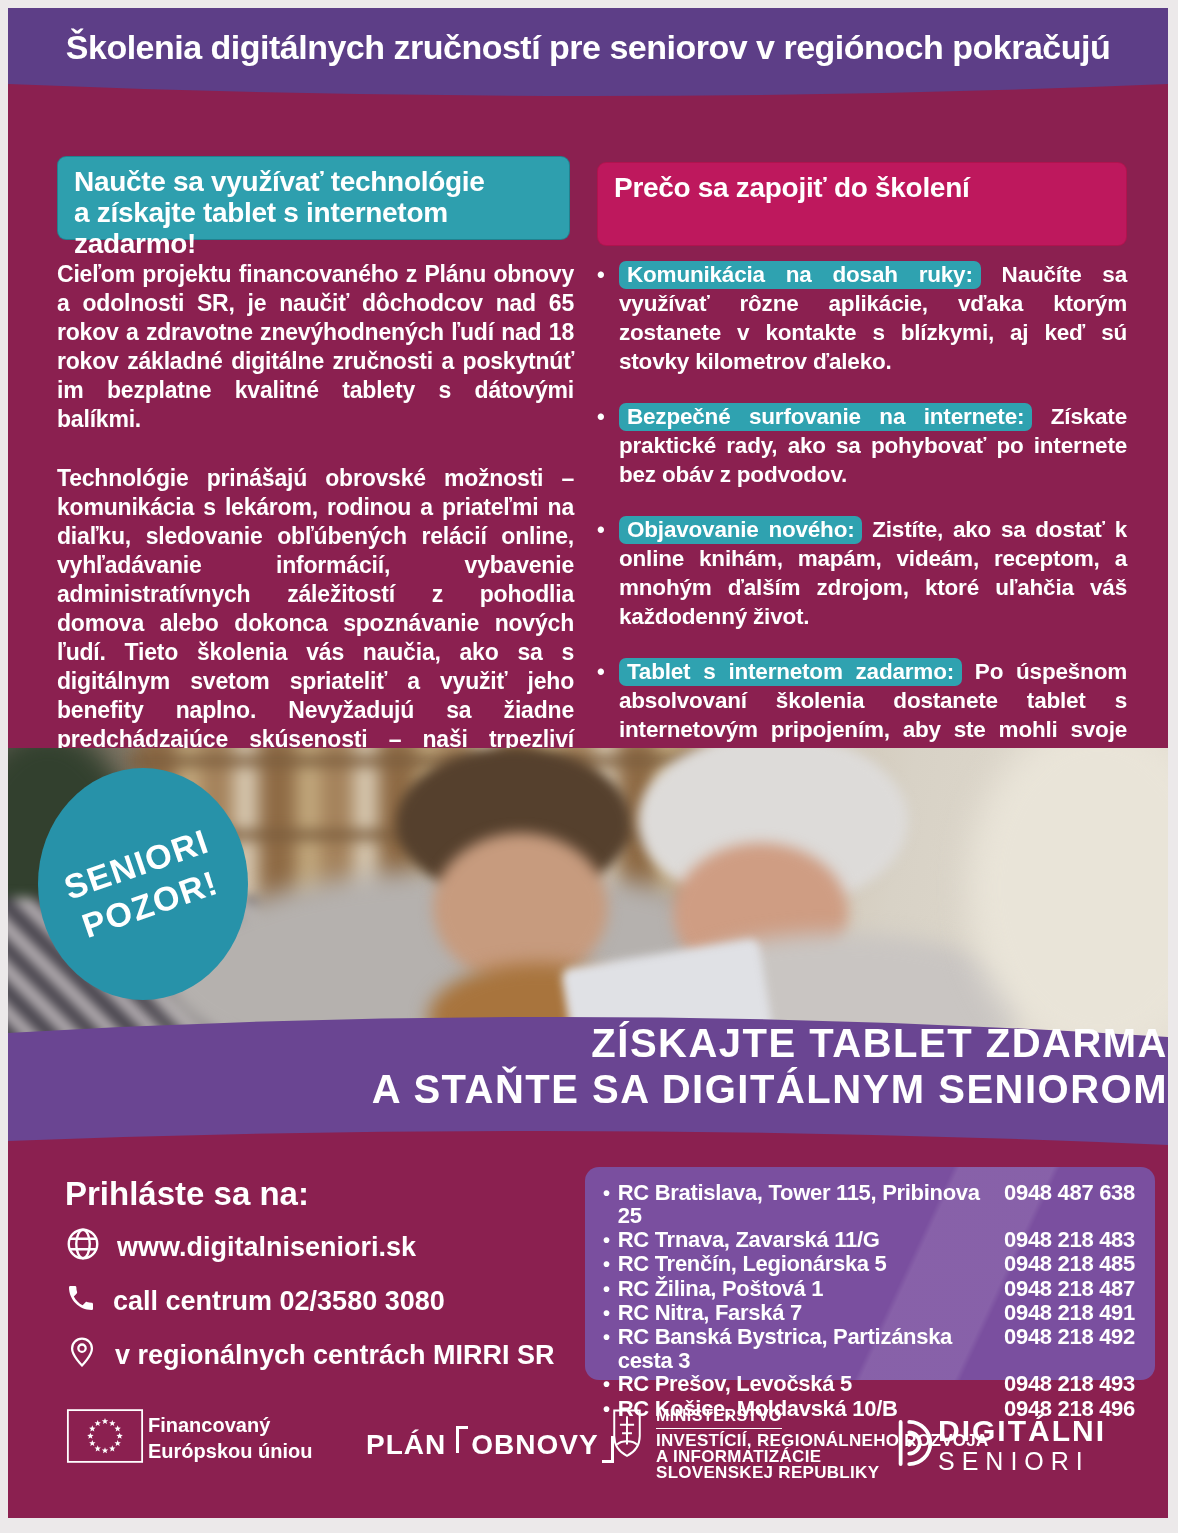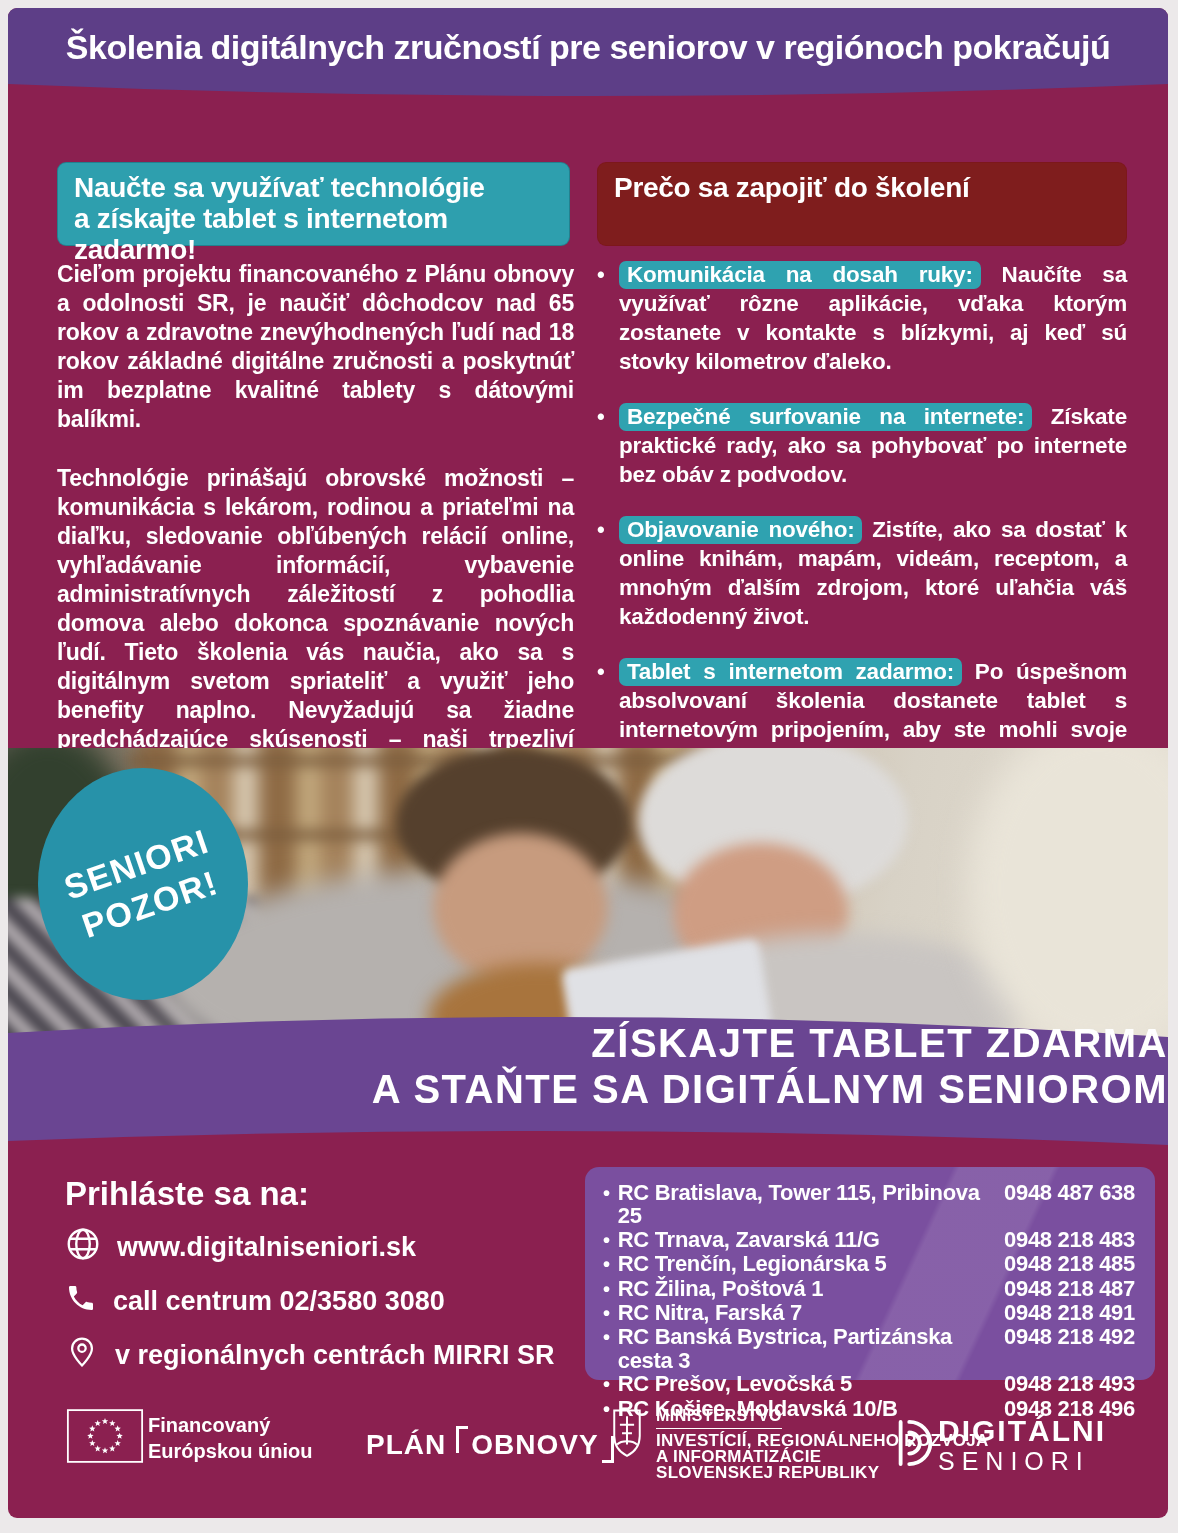--- a/index.html
+++ b/index.html
@@ -1,30 +1,30 @@
 <!DOCTYPE html>
 <html><head>
 <meta charset="utf-8">
 <style>
   html,body{margin:0;padding:0;background:#d8d4d6;}
   .stage{position:relative;width:1178px;height:1533px;background:#ece9ea;overflow:hidden;
          font-family:"Liberation Sans", sans-serif;}
-  .poster{position:absolute;left:8px;top:8px;width:1160px;height:1510px;background:#8b2050;overflow:hidden;border-radius:9px;}
+  .poster{position:absolute;left:8px;top:8px;width:1160px;height:1510px;background:#8b2050;overflow:hidden;}
 
   
   .banner-svg{position:absolute;left:0;top:0;}
   .main-title{position:absolute;left:0;top:20px;width:100%;text-align:center;color:#ffffff;
               font-size:34px;font-weight:bold;letter-spacing:-0.5px;}
 
   
   .hdr-box{position:absolute;border-radius:9px;padding:9px 16px;color:#fff;
            font-size:28px;font-weight:bold;line-height:31px;letter-spacing:-0.3px;
            box-sizing:border-box;}
-  .hdr-teal{left:49px;top:154px;width:513px;height:84px;background:#2e9fae;border:1px solid rgba(0,40,50,.25);}
-  .hdr-pink{left:589px;top:154px;width:530px;height:84px;background:#7f1d1d;border:1px solid rgba(120,0,20,.2);}
+  .hdr-teal{left:49px;top:148px;width:513px;height:84px;background:#2e9fae;border:1px solid rgba(0,40,50,.25);}
+  .hdr-pink{left:589px;top:154px;width:530px;height:84px;background:#be185d;border:1px solid rgba(120,0,20,.2);}
 
   
   .body-col{position:absolute;left:49px;top:252px;width:517px;color:#ffffff;}
   .body-col p{margin:0 0 30px 0;font-size:23px;font-weight:bold;line-height:29px;
               text-align:justify;letter-spacing:-0.2px;}
 
   
   .bullets{position:absolute;left:589px;top:252px;width:530px;color:#fff;}
   .bullet{position:relative;padding-left:22px;margin-bottom:26px;font-size:22.5px;font-weight:bold;
           line-height:29px;text-align:justify;letter-spacing:-0.2px;}

